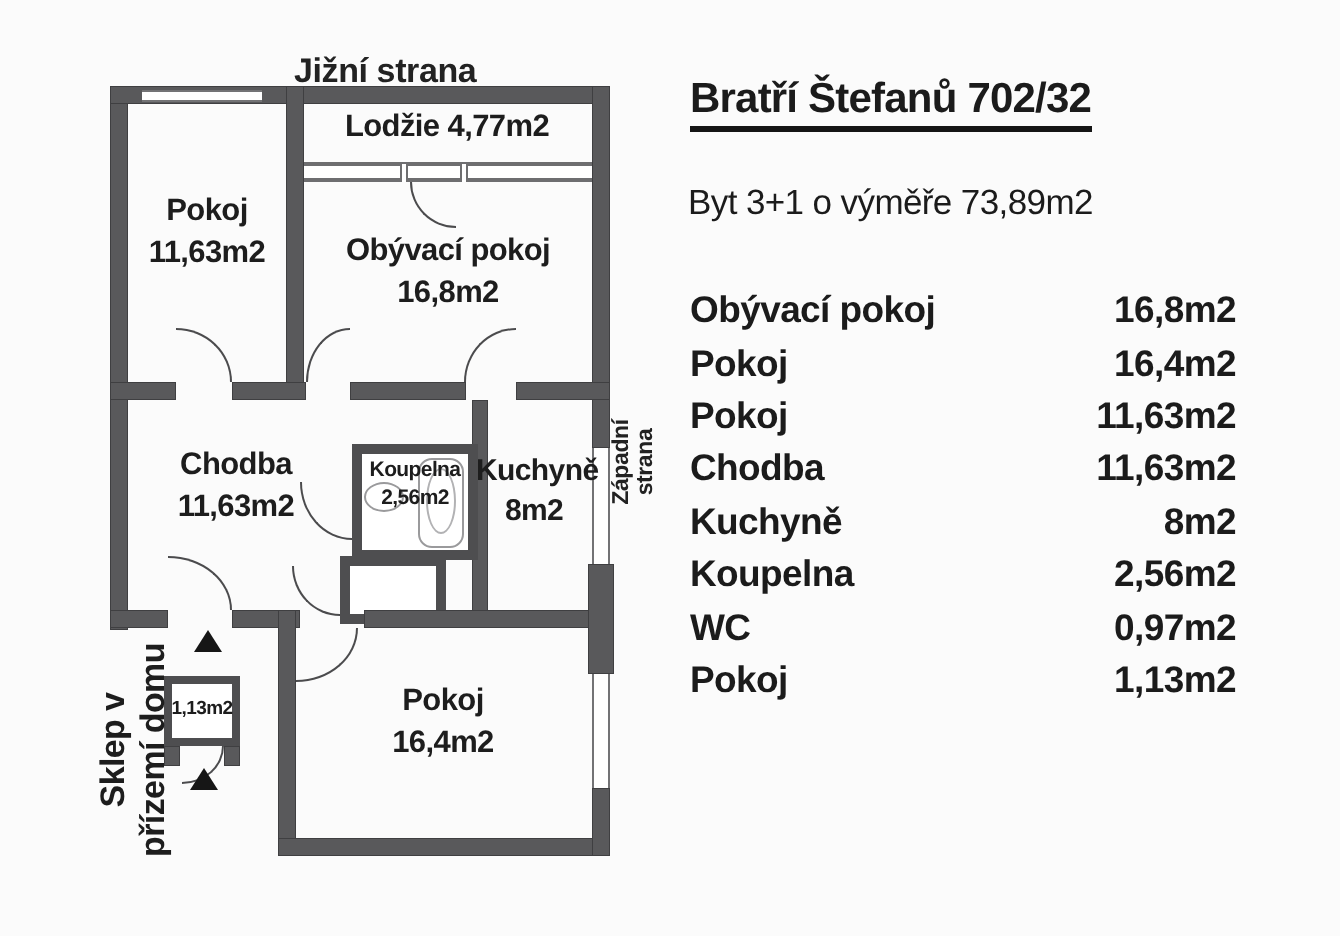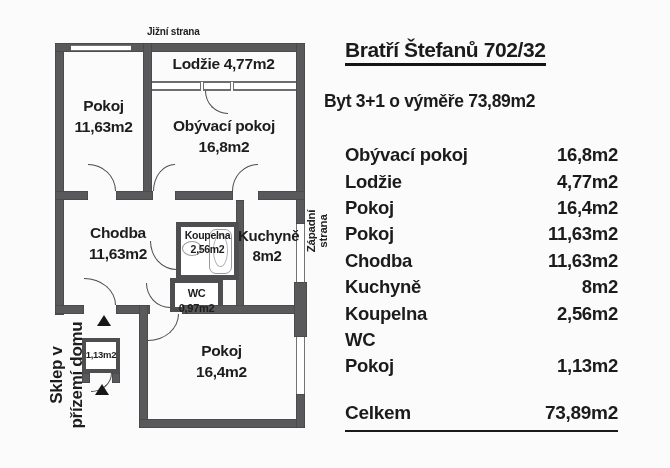--- a/index.html
+++ b/index.html
@@ -16,31 +16,31 @@
   .sbox{position:absolute;background:#ffffff;border:4px solid #4e4e50;box-sizing:border-box;}
   .arc{position:absolute;box-sizing:border-box;}
   .arc.tr{border-top:1.2px solid #4b4b4d;border-right:1.2px solid #4b4b4d;border-top-right-radius:100% 100%;}
   .arc.tl{border-top:1.2px solid #4b4b4d;border-left:1.2px solid #4b4b4d;border-top-left-radius:100% 100%;}
   .arc.bl{border-bottom:1.2px solid #4b4b4d;border-left:1.2px solid #4b4b4d;border-bottom-left-radius:100% 100%;}
   .arc.br{border-bottom:1.2px solid #4b4b4d;border-right:1.2px solid #4b4b4d;border-bottom-right-radius:100% 100%;}
   .tri{position:absolute;width:0;height:0;border-left:7px solid transparent;border-right:7px solid transparent;border-bottom:11px solid #161616;}
   .fix{position:absolute;box-sizing:border-box;border:1.5px solid #9a9a9c;background:#fff;}
   
   .rlabel{position:absolute;text-align:center;font-weight:bold;line-height:1.35;letter-spacing:-0.3px;color:#1d1d1d;}
-  .side-label{position:absolute;font-weight:bold;font-size:10px;letter-spacing:-0.2px;color:#222;}
+  .side-label{position:absolute;font-weight:bold;font-size:17px;letter-spacing:-0.2px;color:#222;}
   .rot{transform:rotate(-90deg);transform-origin:center center;}
   
   #logo{position:absolute;left:8px;top:24px;font-size:27px;font-weight:800;letter-spacing:-1px;white-space:nowrap;}
   #logo .red{color:#e2231a;}
   #logo .blue{color:#0054a4;font-style:italic;padding:0 1px;}
   
   #addr{position:absolute;left:345px;top:38px;font-size:21px;font-weight:bold;letter-spacing:-0.4px;
         border-bottom:3px solid #151515;padding-bottom:1px;display:inline-block;}
   #city{position:absolute;left:345px;top:66px;font-size:21px;font-weight:bold;letter-spacing:-0.4px;}
-  #subtitle{position:absolute;left:324px;top:91px;font-size:17.5px;font-weight:bold;letter-spacing:-0.3px;}
+  #subtitle{position:absolute;left:344px;top:91px;font-size:17.5px;font-weight:normal;letter-spacing:-0.3px;}
   #area-table{position:absolute;left:345px;top:142px;width:273px;}
   #area-table .trow{display:flex;justify-content:space-between;height:26.4px;align-items:center;
         font-size:18.5px;font-weight:bold;letter-spacing:-0.3px;}
   #total-row{position:absolute;left:345px;top:402px;width:273px;display:flex;justify-content:space-between;
         font-size:19px;font-weight:bold;letter-spacing:-0.3px;border-bottom:2.5px solid #1a1a1a;padding-bottom:6px;}
 </style>
 </head>
 <body>
 
 <div id="stage">
@@ -115,40 +115,35 @@
       <div>11,63m2</div>
     </div>
     <div class="rlabel" style="left:179px;top:229px;width:57px;font-size:10.5px;line-height:1.3;z-index:5;">
       <div>Koupelna</div>
       <div>2,56m2</div>
     </div>
     <div class="rlabel" style="left:238px;top:226px;width:58px;font-size:15px;">
       <div>Kuchyně</div>
       <div>8m2</div>
     </div>
-    <div class="rlabel" style="left:170px;top:286px;width:53px;font-size:11px;z-index:5;">WC 0,97m2</div>
     <div class="rlabel" style="left:148px;top:341px;width:147px;font-size:15.5px;">
       <div>Pokoj</div>
       <div>16,4m2</div>
     </div>
     <div class="rlabel" style="left:84px;top:349px;width:34px;font-size:9.5px;z-index:5;">1,13m2</div>
     <div class="rlabel rot" style="left:13px;top:354px;width:110px;height:42px;font-size:17px;line-height:1.2;">Sklep v přízemí domu</div>
   </div>
 
   <div id="addr">Bratří Štefanů 702/32</div>
   <div id="subtitle">Byt 3+1 o výměře 73,89m2</div>
 
   <div id="area-table">
     <div class="trow">
       <span>Obývací pokoj</span>
         <span>16,8m2</span>
-    </div>
-    <div class="trow">
-      <span>Lodžie</span>
-        <span>4,77m2</span>
     </div>
     <div class="trow">
       <span>Pokoj</span>
         <span>16,4m2</span>
     </div>
     <div class="trow">
       <span>Pokoj</span>
         <span>11,63m2</span>
     </div>
     <div class="trow">
@@ -158,25 +153,22 @@
     <div class="trow">
       <span>Kuchyně</span>
         <span>8m2</span>
     </div>
     <div class="trow">
       <span>Koupelna</span>
         <span>2,56m2</span>
     </div>
     <div class="trow">
       <span>WC</span>
+        <span>0,97m2</span>
     </div>
     <div class="trow">
       <span>Pokoj</span>
         <span>1,13m2</span>
     </div>
   </div>
 
-  <div id="total-row">
-    <span>Celkem</span>
-    <span>73,89m2</span>
-  </div>
 
 </div>
 
 </body></html>

